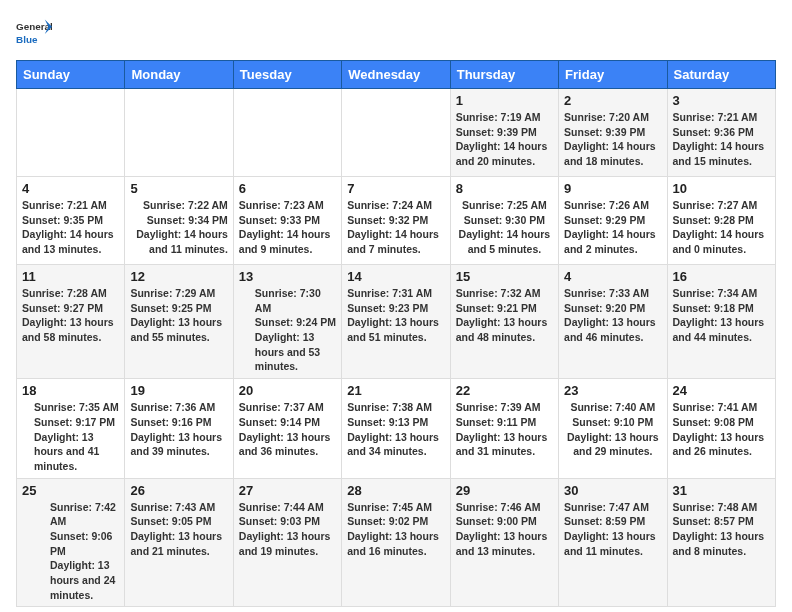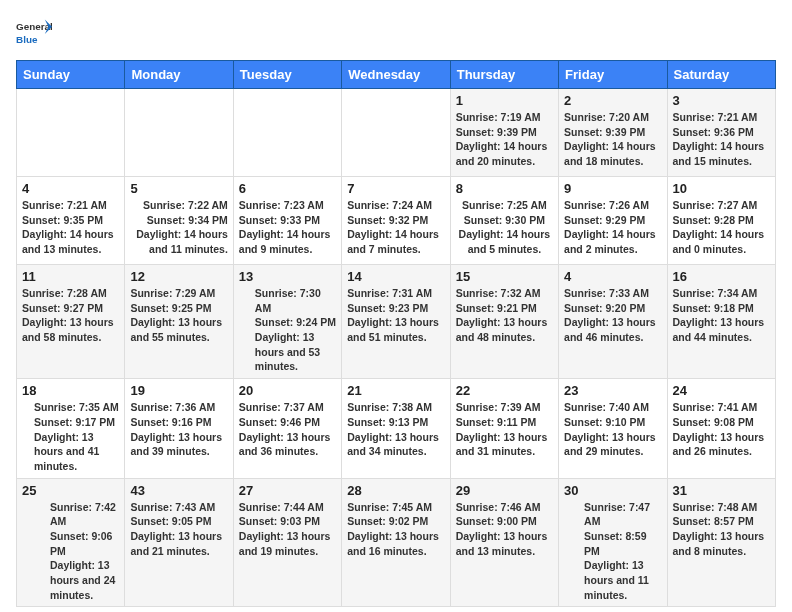--- a/index.html
+++ b/index.html
@@ -235,57 +235,57 @@
         </td>
         <td>
           <span class="day-number">19</span>
           <div class="day-info" style="white-space: pre-wrap;">Sunrise: 7:36 AM
 Sunset: 9:16 PM
 Daylight: 13 hours and 39 minutes.</div>
         </td>
         <td>
           <span class="day-number">20</span>
           <div class="day-info" style="white-space: pre-wrap;">Sunrise: 7:37 AM
-Sunset: 9:46 PM
+Sunset: 9:14 PM
 Daylight: 13 hours and 36 minutes.</div>
         </td>
         <td>
           <span class="day-number">21</span>
           <div class="day-info" style="white-space: pre-wrap;">Sunrise: 7:38 AM
 Sunset: 9:13 PM
 Daylight: 13 hours and 34 minutes.</div>
         </td>
         <td>
           <span class="day-number">22</span>
           <div class="day-info" style="white-space: pre-wrap;">Sunrise: 7:39 AM
 Sunset: 9:11 PM
 Daylight: 13 hours and 31 minutes.</div>
         </td>
         <td>
           <span class="day-number">23</span>
-          <div class="day-info" style="white-space: pre-wrap;">Sunrise: 7:40 AM
+          <div class="day-info" style="white-space: pre-wrap; text-align: center;">Sunrise: 7:40 AM
 Sunset: 9:10 PM
 Daylight: 13 hours and 29 minutes.</div>
         </td>
         <td>
           <span class="day-number">24</span>
           <div class="day-info" style="white-space: pre-wrap;">Sunrise: 7:41 AM
 Sunset: 9:08 PM
 Daylight: 13 hours and 26 minutes.</div>
         </td>
       </tr>
       <tr>
         <td>
           <span class="day-number">25</span>
           <div class="day-info" style="white-space: pre-wrap; margin-left: 28px;">Sunrise: 7:42 AM
 Sunset: 9:06 PM
 Daylight: 13 hours and 24 minutes.</div>
         </td>
         <td>
-          <span class="day-number">43</span>
+          <span class="day-number">26</span>
           <div class="day-info" style="white-space: pre-wrap;">Sunrise: 7:43 AM
 Sunset: 9:05 PM
 Daylight: 13 hours and 21 minutes.</div>
         </td>
         <td>
           <span class="day-number">27</span>
           <div class="day-info" style="white-space: pre-wrap;">Sunrise: 7:44 AM
 Sunset: 9:03 PM
 Daylight: 13 hours and 19 minutes.</div>
         </td>
@@ -296,21 +296,21 @@
 Daylight: 13 hours and 16 minutes.</div>
         </td>
         <td>
           <span class="day-number">29</span>
           <div class="day-info" style="white-space: pre-wrap;">Sunrise: 7:46 AM
 Sunset: 9:00 PM
 Daylight: 13 hours and 13 minutes.</div>
         </td>
         <td>
           <span class="day-number">30</span>
-          <div class="day-info" style="white-space: pre-wrap; margin-left: 20px;">Sunrise: 7:47 AM
+          <div class="day-info" style="white-space: pre-wrap;">Sunrise: 7:47 AM
 Sunset: 8:59 PM
 Daylight: 13 hours and 11 minutes.</div>
         </td>
         <td>
           <span class="day-number">31</span>
           <div class="day-info" style="white-space: pre-wrap;">Sunrise: 7:48 AM
 Sunset: 8:57 PM
 Daylight: 13 hours and 8 minutes.</div>
         </td>
       </tr>

